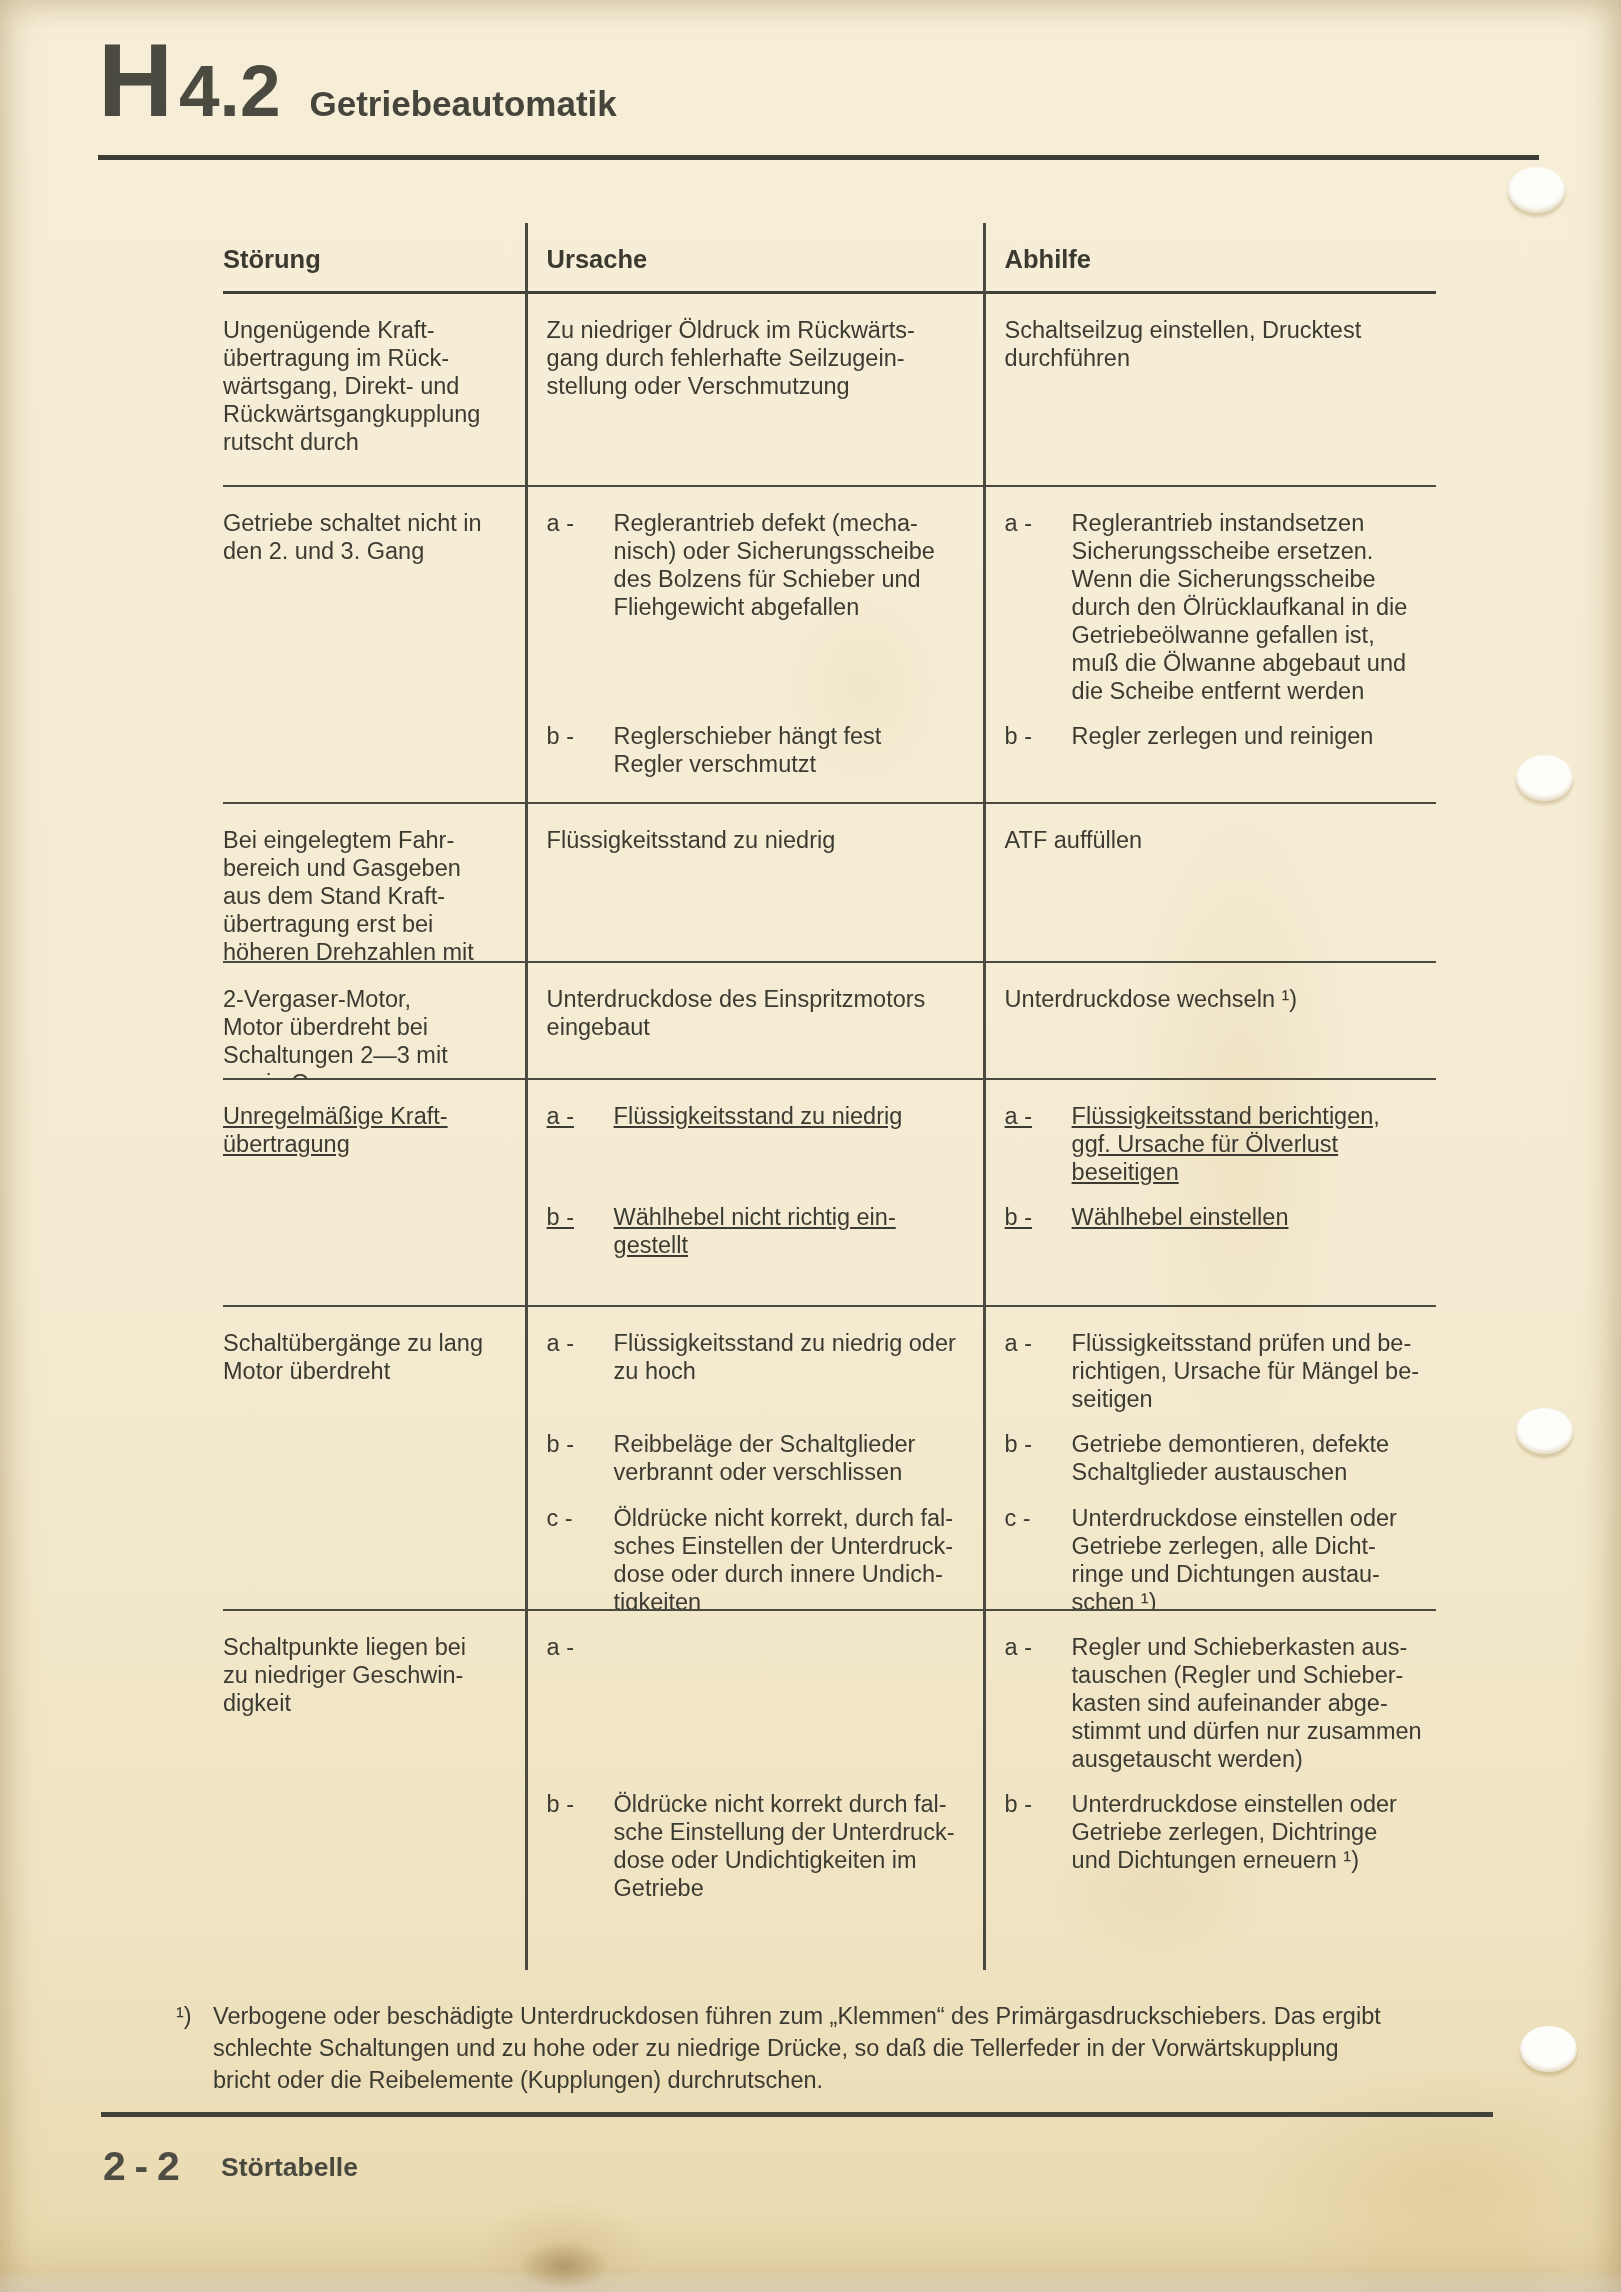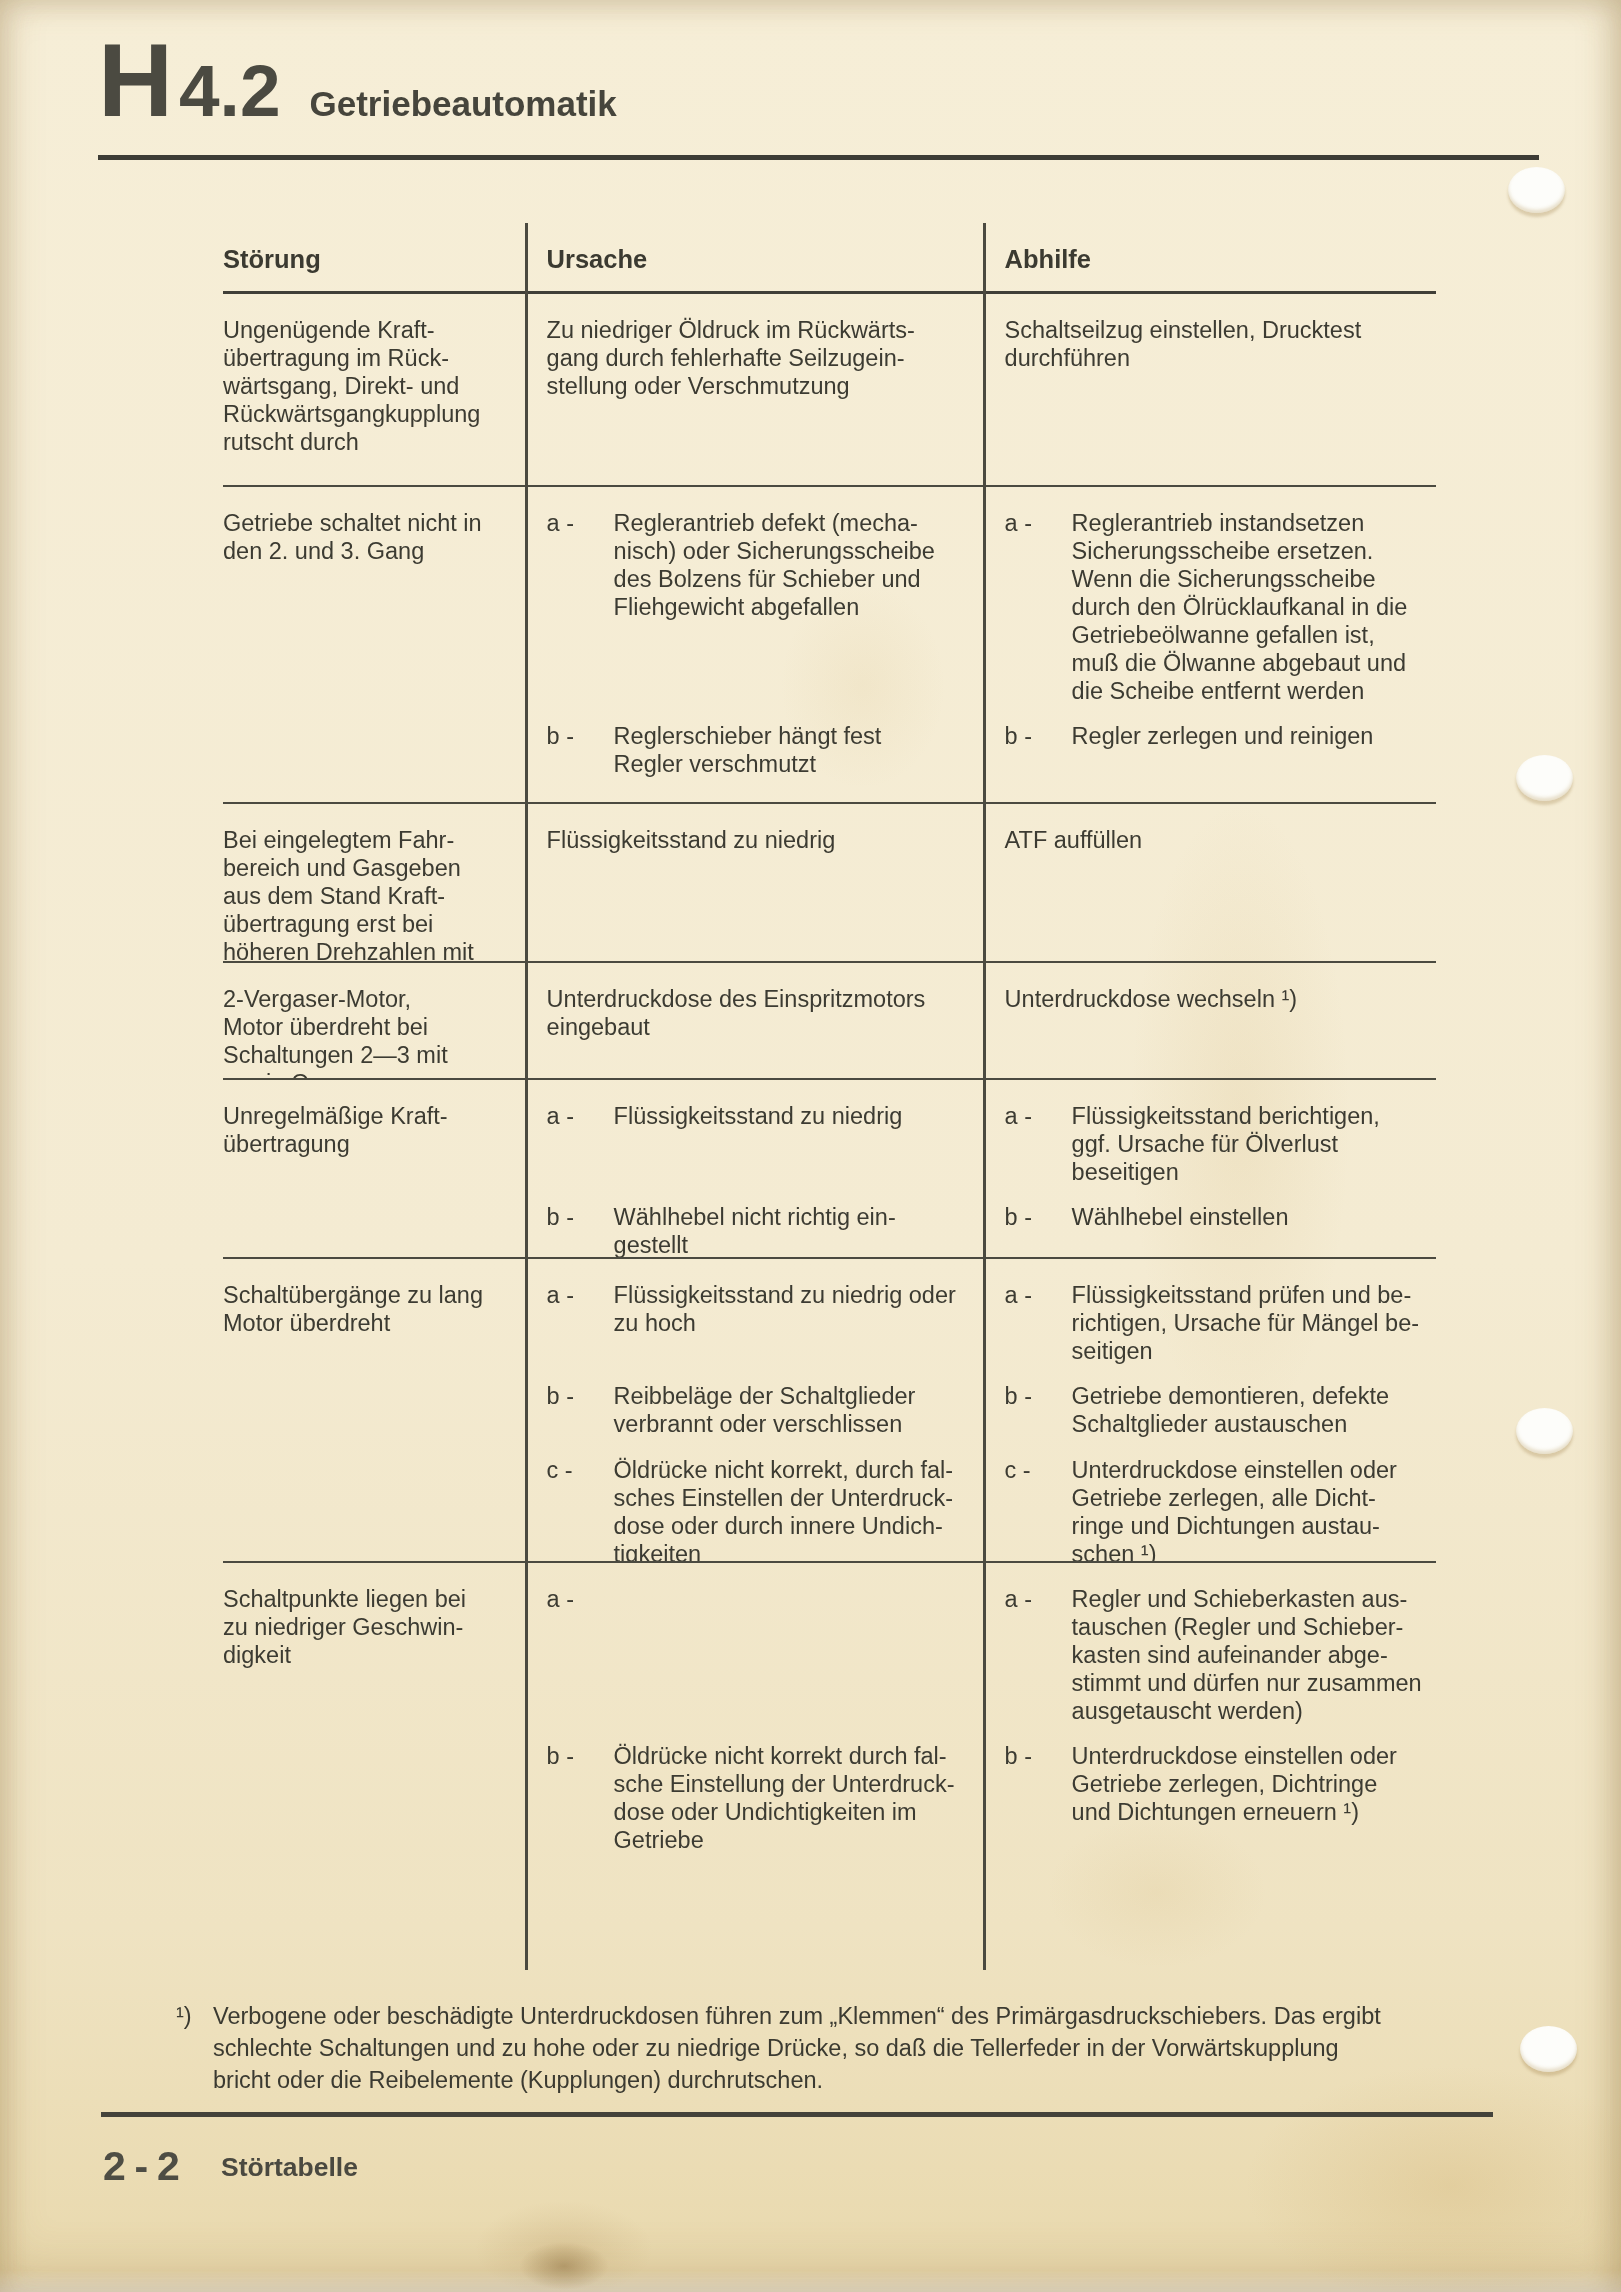--- a/index.html
+++ b/index.html
@@ -184,21 +184,21 @@
 eingebaut</span>
     </div>
     <div class="icell">
 
       <span class="itext">Unterdruckdose wechseln ¹)</span>
     </div>
   </div>
 </div>
   </div>
 
-  <div class="trow" style="height: 179px;">
+  <div class="trow" style="height: 227px; text-decoration: underline;">
     <div class="fault">Unregelmäßige Kraft-
 übertragung</div>
     <div class="items">
   <div class="item-row">
     <div class="icell">
       <span class="marker">a -</span>
       <span class="itext">Flüssigkeitsstand zu niedrig</span>
     </div>
     <div class="icell">
       <span class="marker">a -</span>

